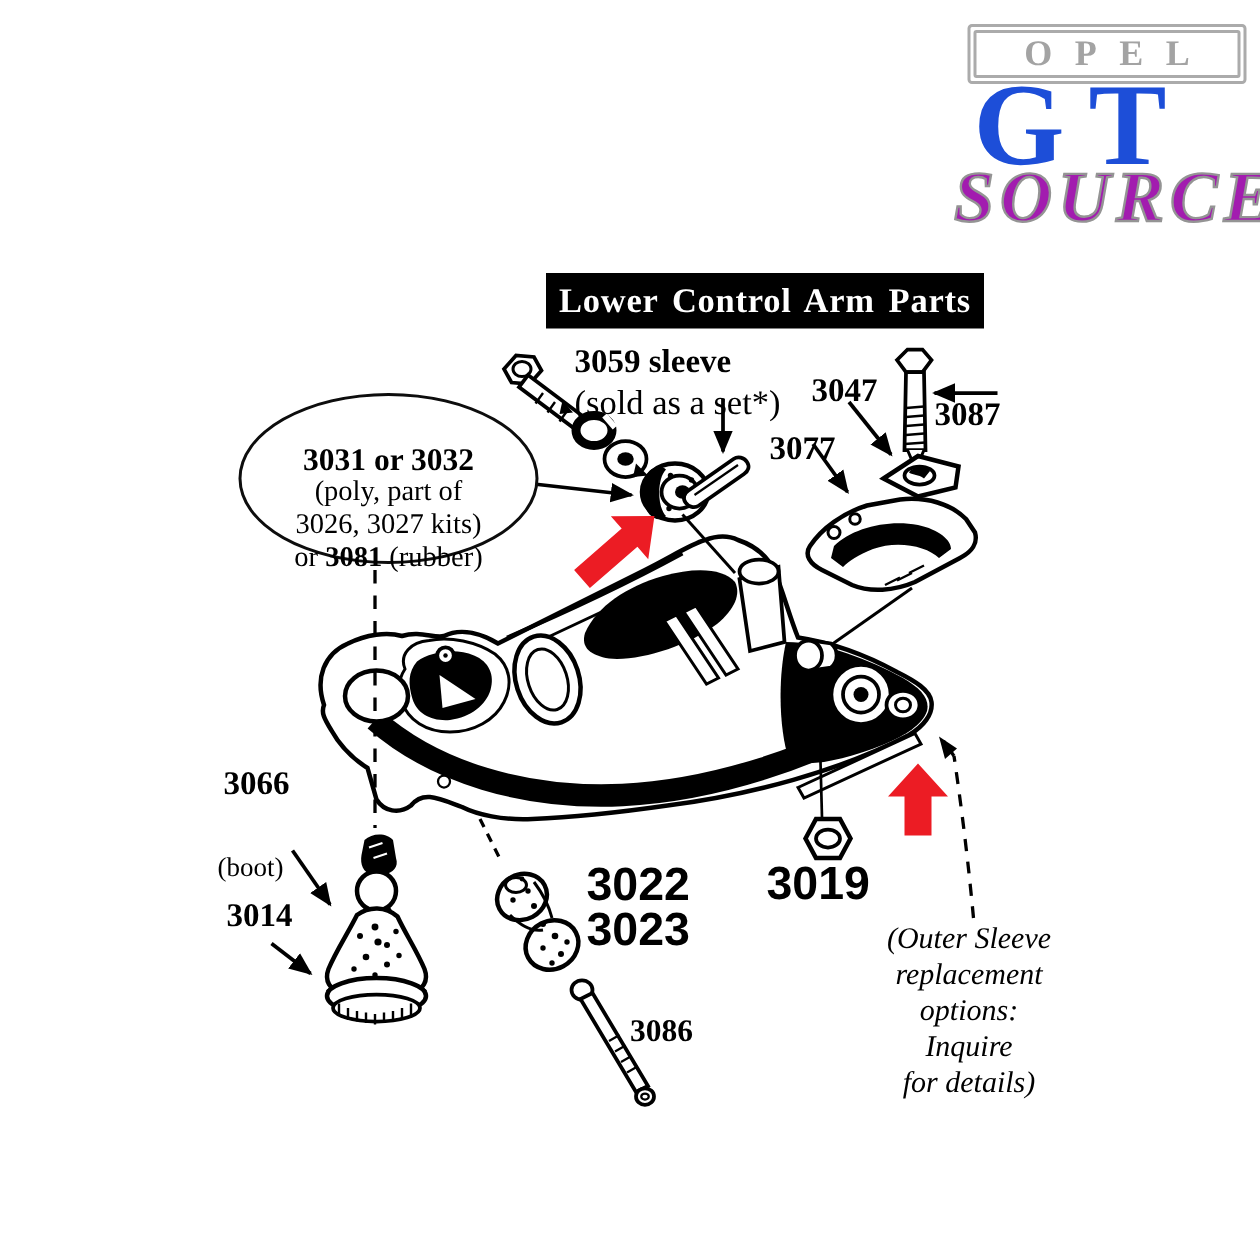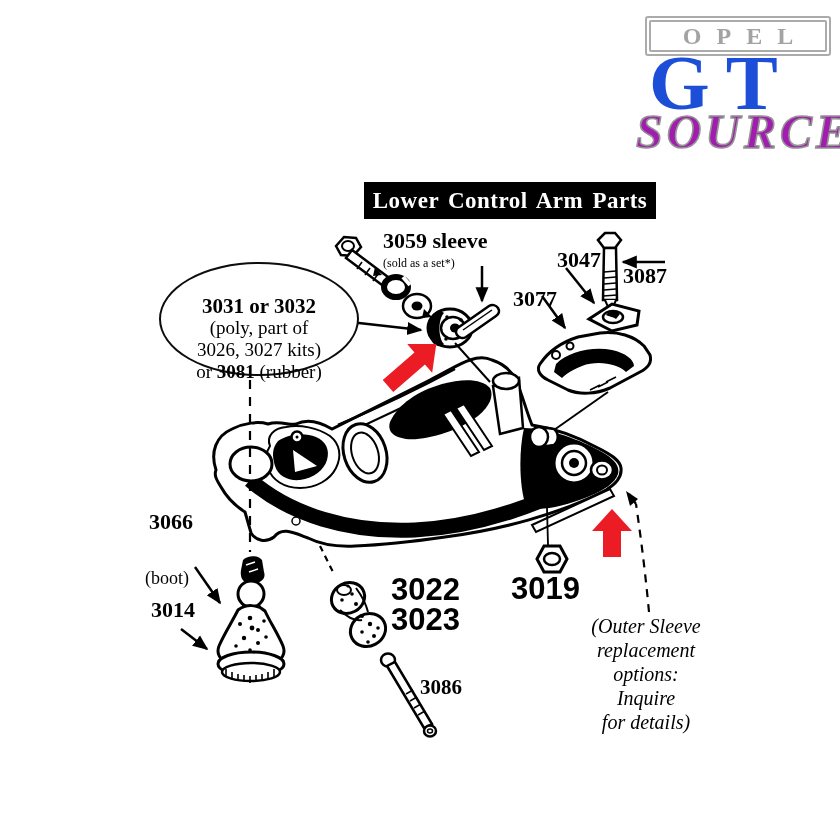--- a/index.html
+++ b/index.html
@@ -29,22 +29,22 @@
            display:flex;flex-direction:column;align-items:center;justify-content:center;
            text-align:center;line-height:22px;font-size:19px;background:#fff;}
   .callout .c1{font-weight:bold;font-size:21px;margin-top:40px;}
 
   
   .num{font-family:"Liberation Serif",serif;font-weight:bold;font-size:22px;white-space:nowrap;}
   .sub{font-family:"Liberation Serif",serif;font-size:18px;white-space:nowrap;}
   .bignum{font-family:"Liberation Sans",sans-serif;font-weight:bold;font-size:31px;line-height:1;white-space:nowrap;}
   .sleeve-label{left:383px;top:228px;}
   .sleeve-label .l1{font-weight:bold;font-size:22px;}
-  .sleeve-label .l2{font-size:12px;margin-top:2px;}
-  .lbl-3047{left:541px;top:247px;margin-left:16px;}
+  .sleeve-label .l2{font-size:23px;margin-top:2px;}
+  .lbl-3047{left:541px;top:247px;}
   .lbl-3087{left:623px;top:235px;margin-top:28px;}
   .lbl-3077{left:513px;top:286px;}
   .lbl-3066{left:149px;top:509px;}
   .lbl-3066s{left:145px;top:536px;margin-top:32px;}
   .lbl-3014{left:151px;top:597px;}
   .lbl-3022{left:391px;top:574px;}
   .lbl-3023{left:391px;top:604px;}
   .lbl-3019{left:511px;top:573px;}
   .lbl-3086{left:420px;top:675px;font-size:21px;}
   .note{left:560px;top:614px;width:172px;text-align:center;font-style:italic;font-size:20px;line-height:24px;}

